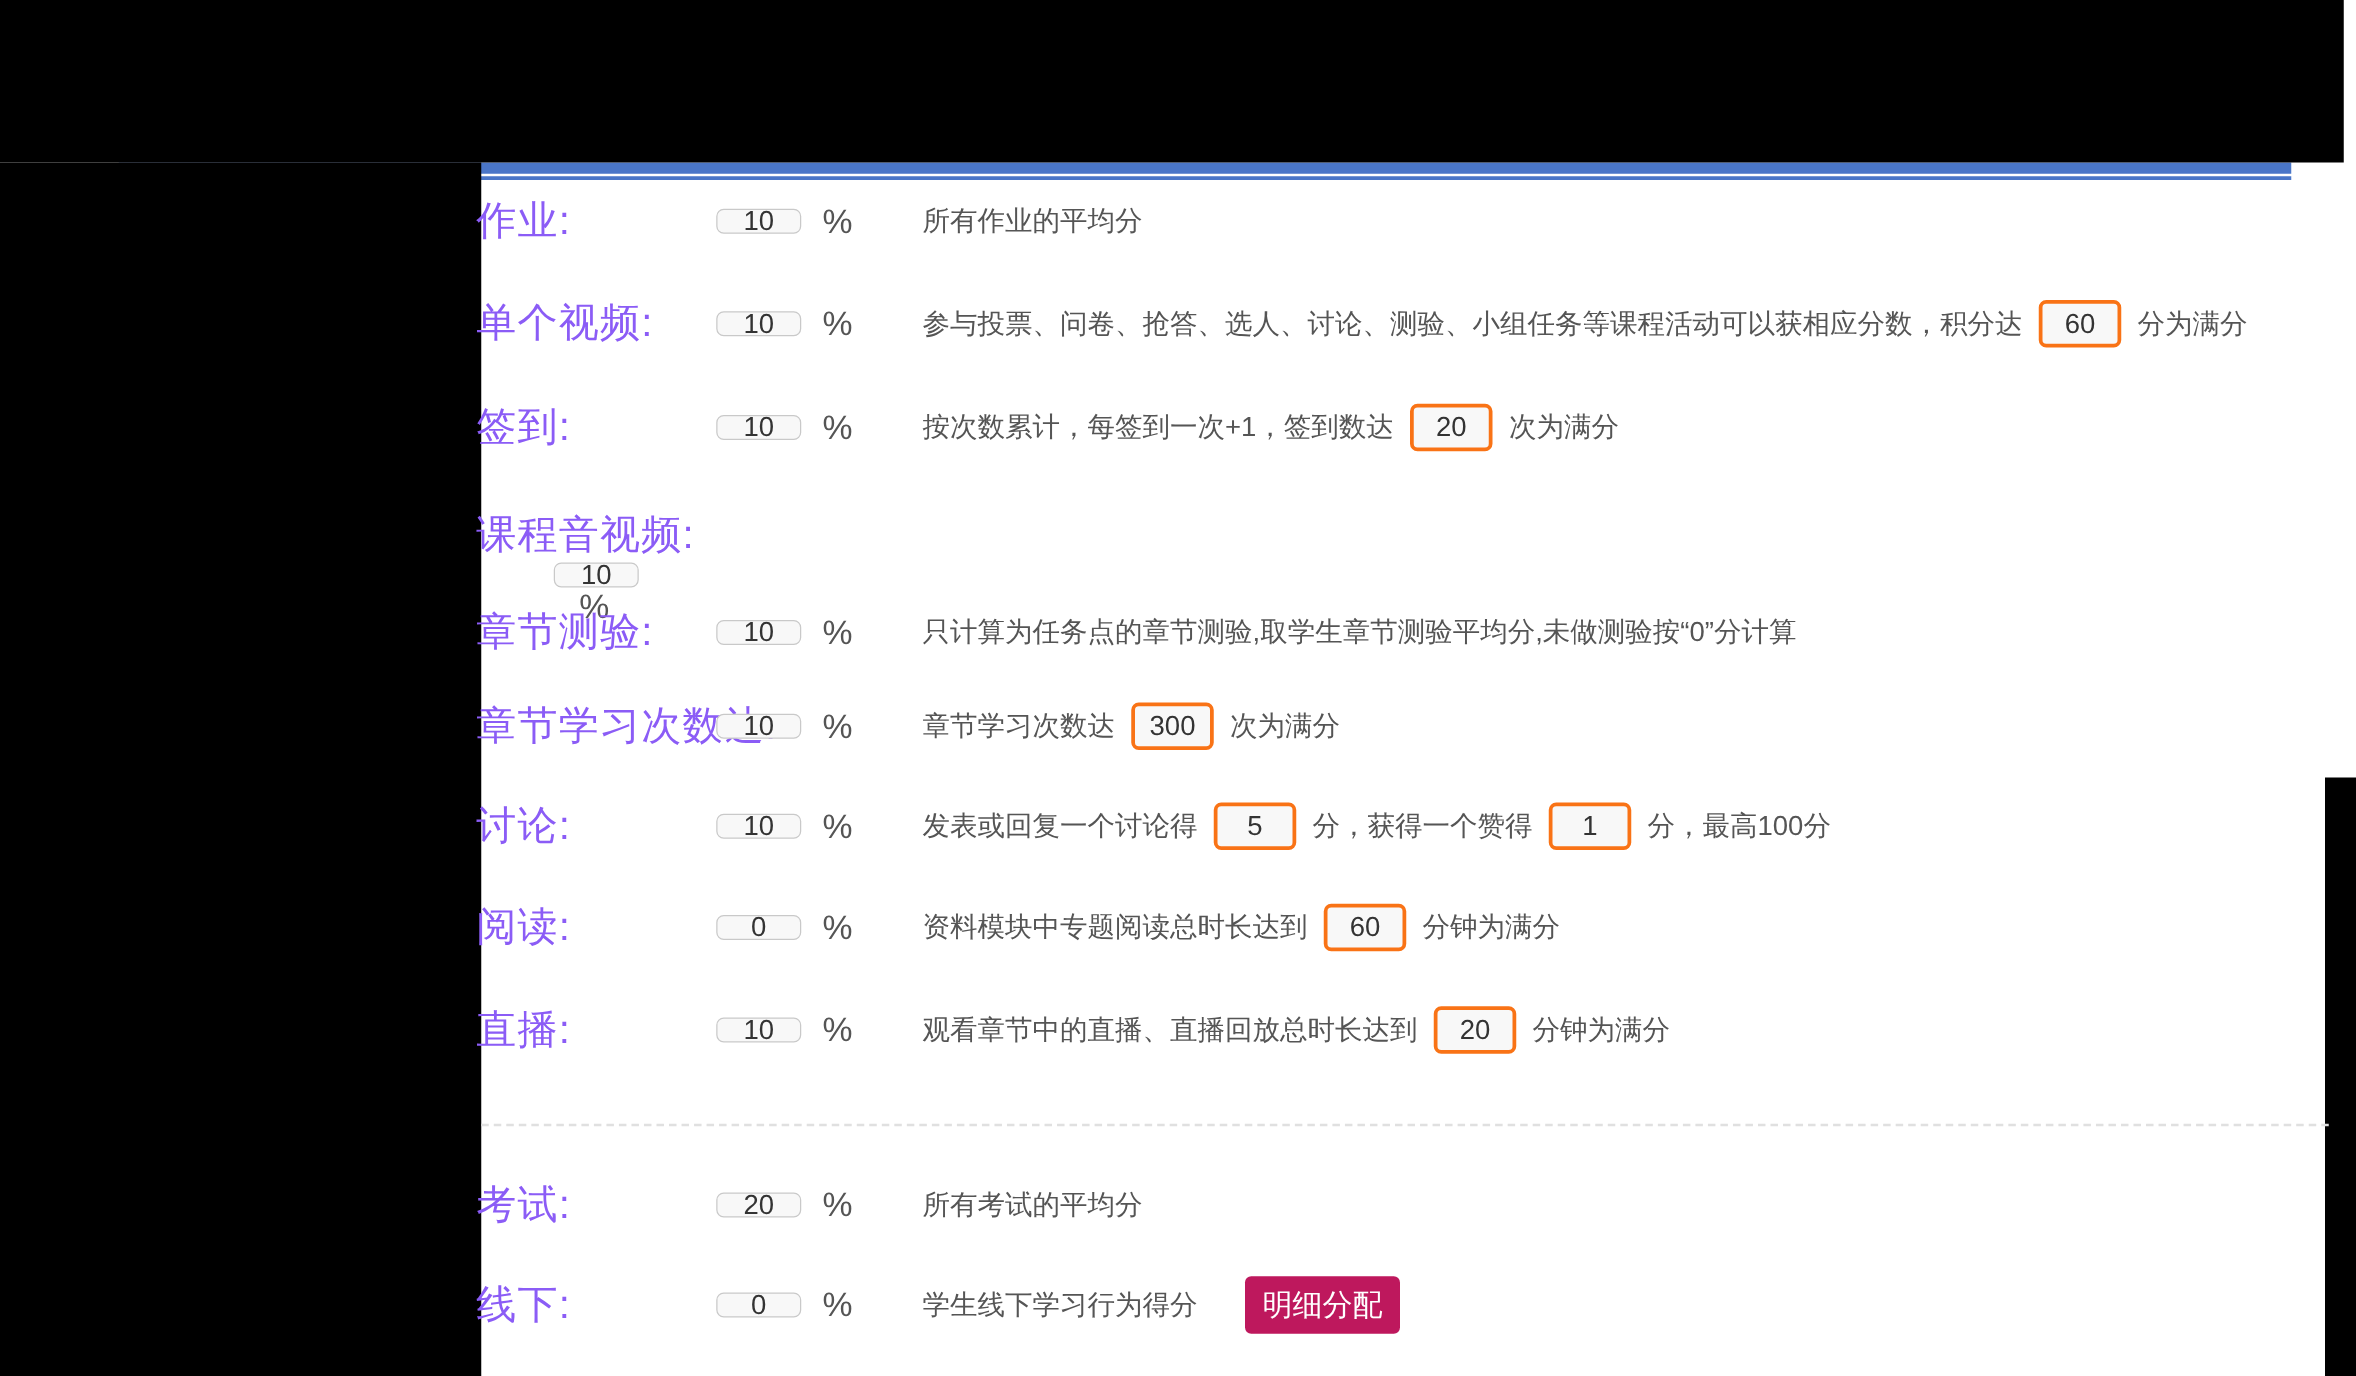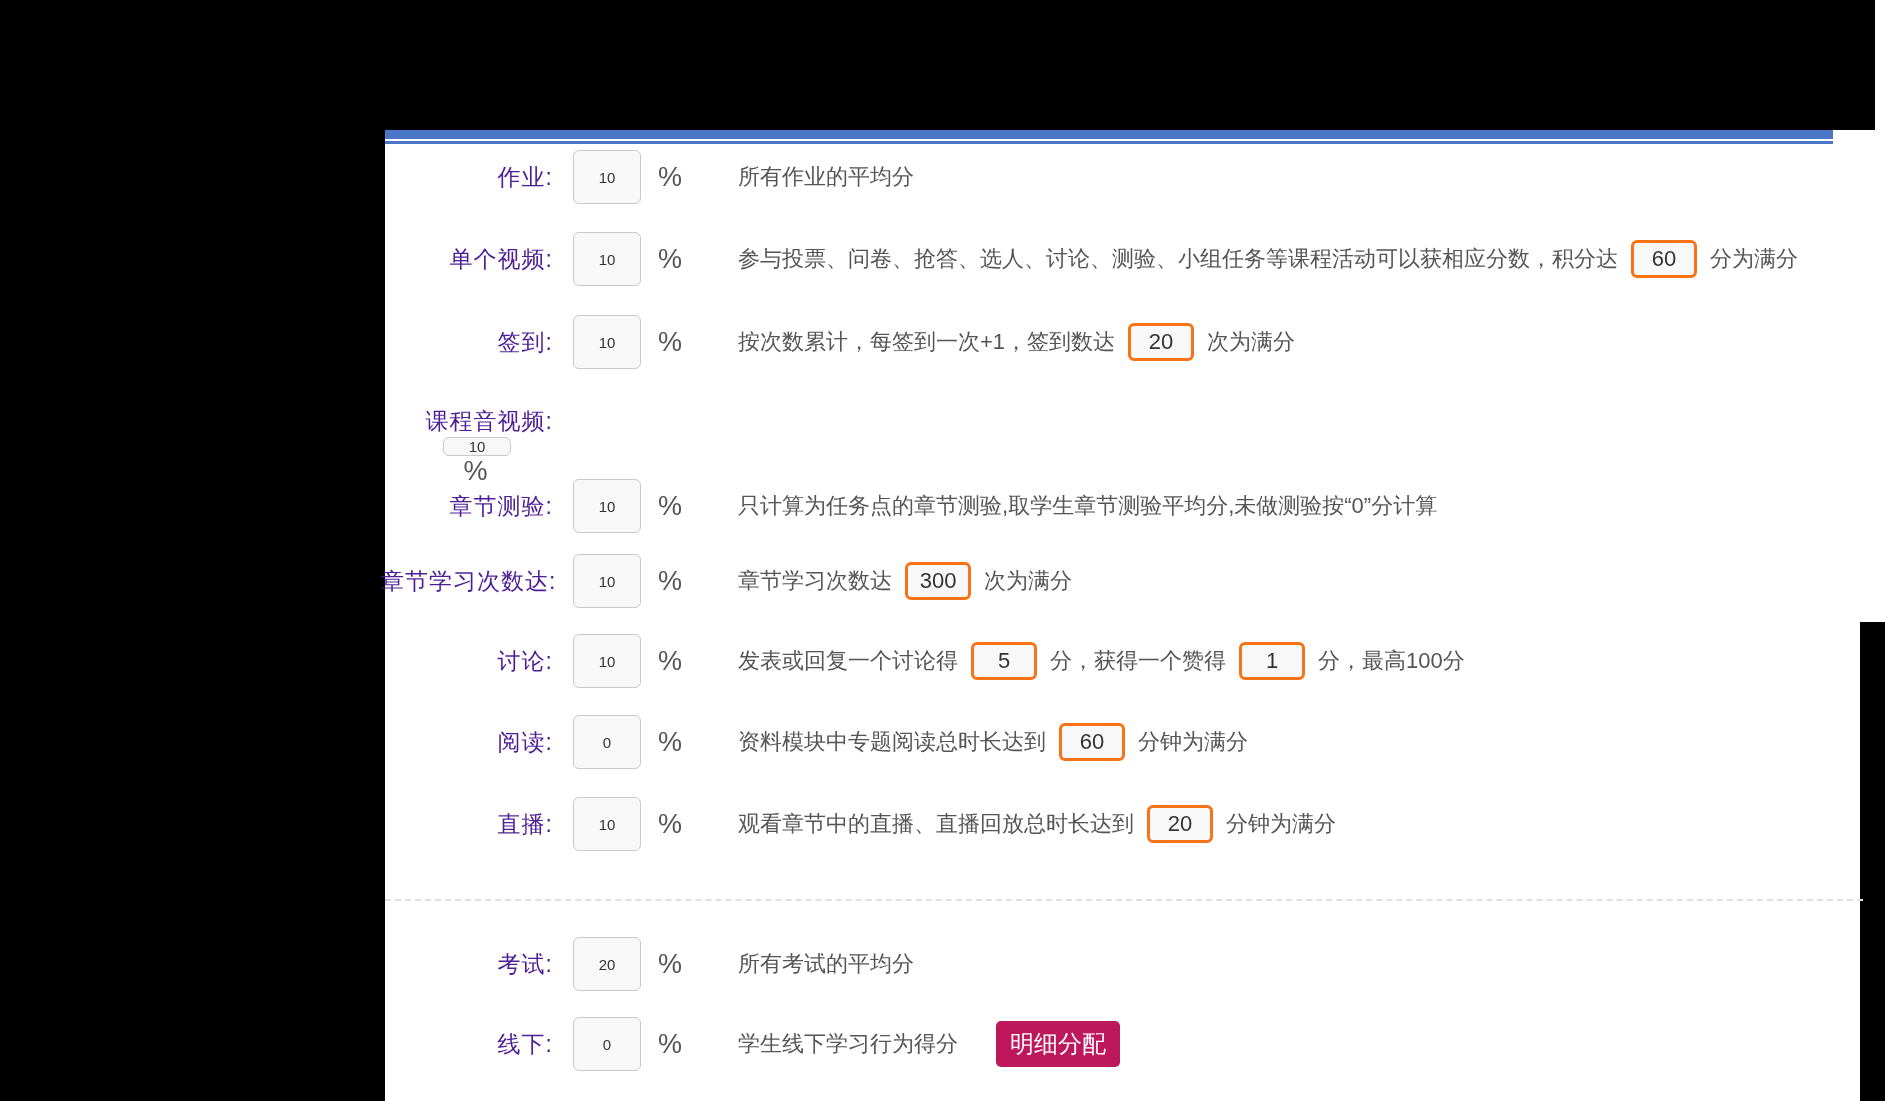--- a/index.html
+++ b/index.html
@@ -12,27 +12,27 @@
   .black-left   { position:absolute; left:0; top:130px; width:385px; height:971px; background:#000; }
   .black-right  { position:absolute; left:1860px; top:622px; width:25px; height:479px; background:#000; }
   .blue-bar     { position:absolute; left:95px; top:130px; width:1738px; height:9px; background:#4a76c8; }
   .blue-line    { position:absolute; left:95px; top:141px; width:1738px; height:3px; background:#4a76c8; }
 
   .row {
     position:absolute; left:381px; height:40px;
     display:flex; align-items:center; white-space:nowrap;
   }
   .row-label {
-    display:inline-block; width:172px; text-align:right;
-    color:#4c1d95; font-size:23px; letter-spacing:1px;
+    display:inline-block; width:172px; text-align:left;
+    color:#8b5cf6; font-size:32px; letter-spacing:1px;
   }
   .pct-input {
-    box-sizing:border-box; margin-left:20px; width:68px; height:54px;
+    box-sizing:border-box; margin-left:20px; width:68px; height:20px;
     background:#f8f8f8; border:1px solid #c9c9c9; border-radius:6px;
-    text-align:center; font-size:15px; color:#333; font-family:inherit;
+    text-align:center; font-size:22px; color:#333; font-family:inherit;
     padding:0;
   }
   .pct-sign { margin-left:17px; font-size:27px; color:#555; }
   .desc {
     margin-left:56px; display:flex; align-items:center;
     font-size:22px; color:#555;
   }
   .inline-input {
     box-sizing:border-box; width:66px; height:38px; margin:0 13px;
     background:#f8f8f8; border:3px solid #f97316; border-radius:6px;

